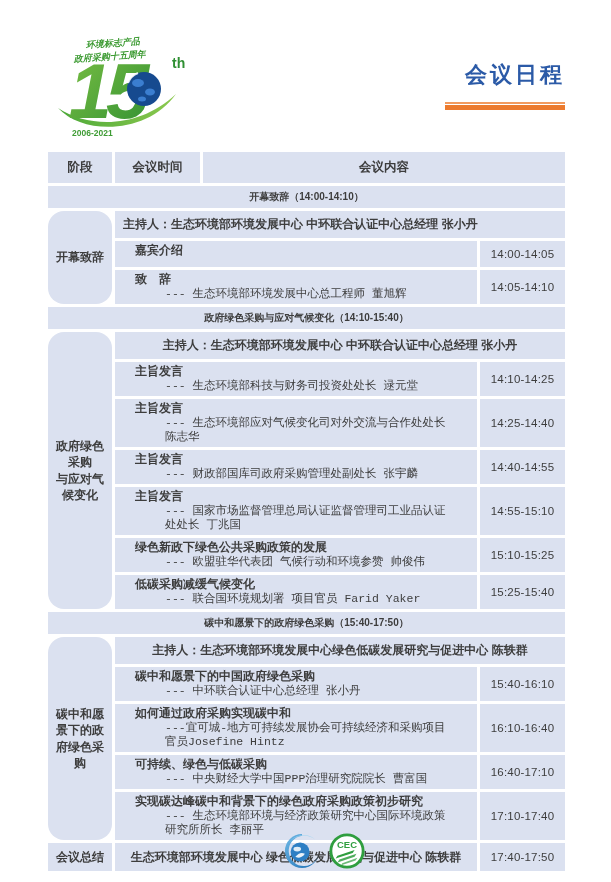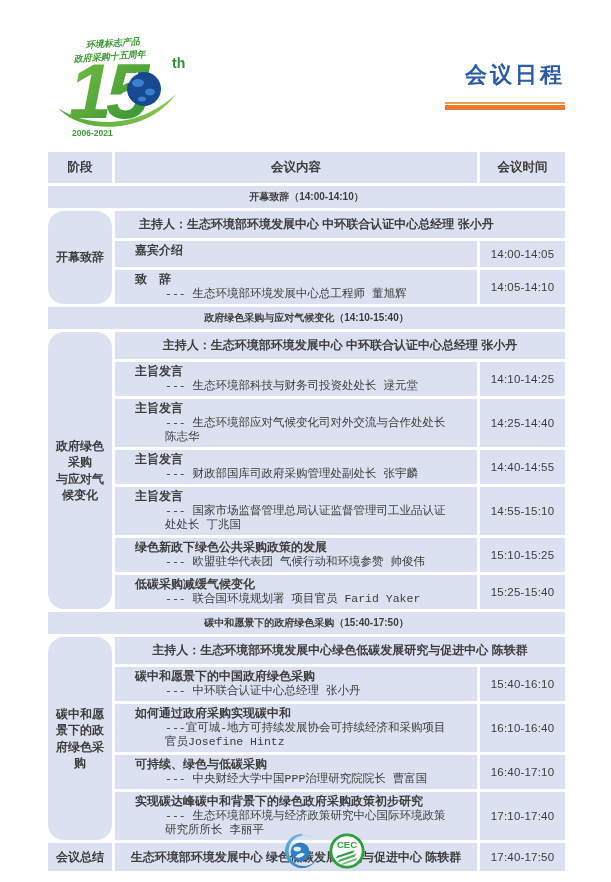--- a/index.html
+++ b/index.html
@@ -51,21 +51,21 @@
   .section{display:flex;gap:3px;}
   .stage-cell{
     flex:0 0 64px;display:flex;align-items:center;justify-content:center;
     text-align:center;font-weight:700;white-space:pre-line;line-height:1.35;
     padding:2px;
     border-radius:16px;
   }
   .section-rows{flex:1;display:flex;flex-direction:column;gap:3px;}
   .host-row{
     min-height:27px;display:flex;align-items:center;justify-content:center;
-    font-weight:700;padding:3px 24px;
+    font-weight:700;padding:3px 8px;
   }
   .host-row.left{justify-content:flex-start;}
   .item-row{display:flex;gap:3px;flex:1;}
   .content-cell{
     flex:1;padding:3px 20px;display:flex;flex-direction:column;justify-content:flex-start;
     min-height:26px;
     font-family:Liberation Mono, monospace;
   }
   .item-title{font-weight:700;line-height:14px;}
   .item-sub{font-weight:400;font-size:11.5px;line-height:14px;padding-left:30px;}
@@ -124,22 +124,22 @@
   <div class="title-block">
     <div class="page-title">会议日程</div>
     <div class="title-rule"></div>
   </div>
 </div>
 
 <div class="agenda">
 
   <div class="header-row">
     <div class="cell header-cell stage-col">阶段</div>
+    <div class="cell header-cell time-col">会议时间</div>
     <div class="cell header-cell content-col">会议内容</div>
-    <div class="cell header-cell time-col">会议时间</div>
   </div>
 
   <div class="cell band-row">开幕致辞（14:00-14:10）</div>
   <div class="section">
     <div class="cell stage-cell">开幕致辞</div>
     <div class="section-rows">
       <div class="cell host-row left">主持人：生态环境部环境发展中心  中环联合认证中心总经理  张小丹</div>
       <div class="item-row">
         <div class="cell content-cell">
           <div class="item-title">嘉宾介绍</div>

